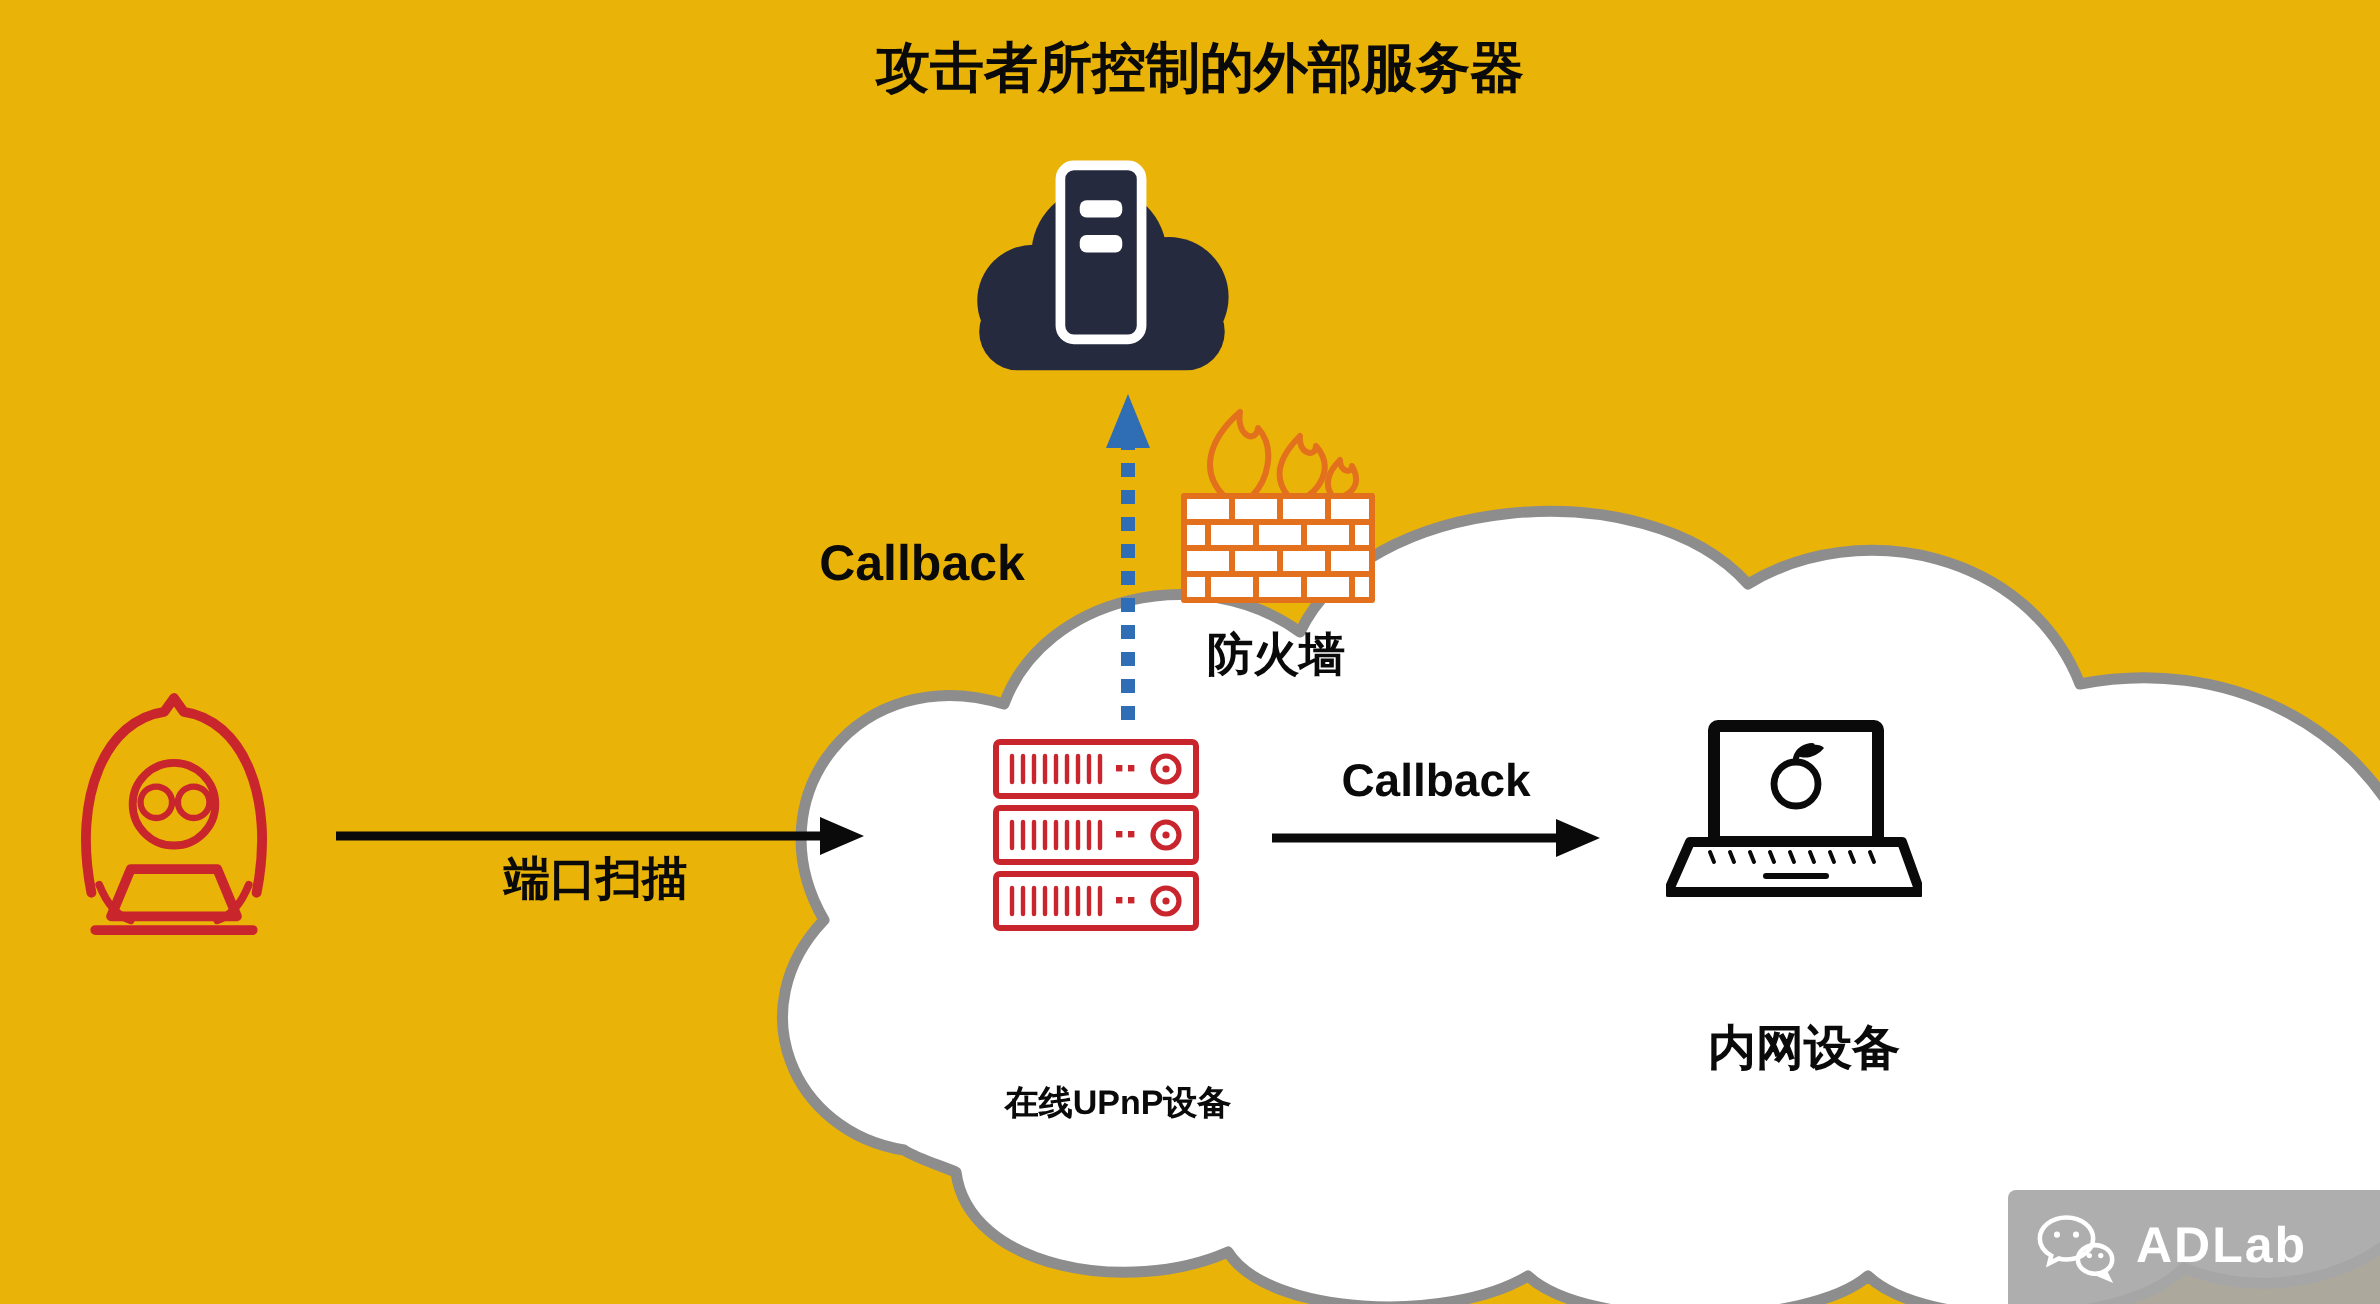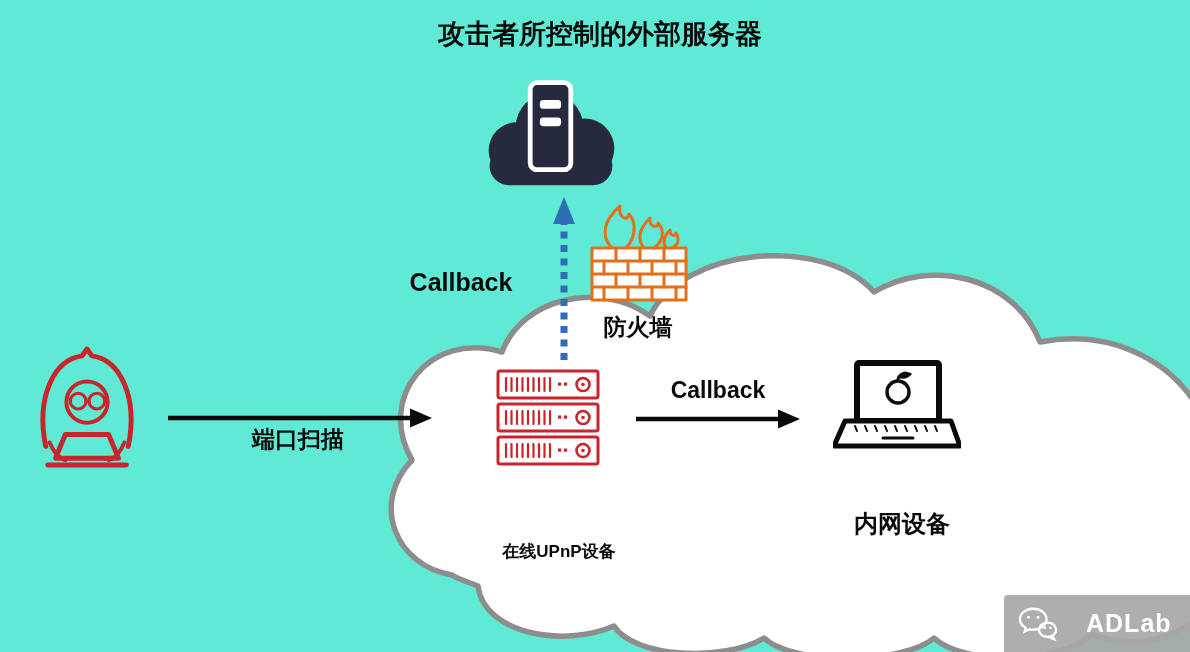--- a/index.html
+++ b/index.html
@@ -1,18 +1,18 @@
 <!DOCTYPE html>
 <html style="--c-red: #c9252c; --c-dark-navy: #262a3e; --c-orange: #e2701d; --c-blue: #2f6db5; --c-cloud-gray: #8d8d8d; --c-black: #0a0a0a; --c-watermark-bg: #a8a8a8;"><head>
 <meta charset="utf-8">
 <style>
   * { margin:0; padding:0; box-sizing:border-box; }
   html,body { background:#ffffff; }
   #canvas {
-    position:relative; width:1190px; height:652px; background:#5eead4;
+    position:relative; width:1190px; height:652px; background:#eab308;
     overflow:hidden; font-family:"Liberation Sans","DejaVu Sans",sans-serif;
     color:#0a0a0a;
   }
   .abs { position:absolute; }
   .label { position:absolute; font-weight:bold; text-align:center; white-space:nowrap; color:#0a0a0a; }
   svg { display:block; }
 
   
   #big-cloud { left:0; top:0; z-index:1; }
   #big-cloud path { fill:#ffffff; stroke:var(--c-cloud-gray,#8d8d8d); stroke-width:5.5; stroke-linejoin:round; }
@@ -46,21 +46,21 @@
   #lbl-portscan    { left:166px; top:424px; width:264px; font-size:23px; z-index:5; }
   #lbl-attacker    { left:24px;  top:494px; width:122px; font-size:25px; z-index:5; }
   #lbl-upnp        { left:448px; top:492px; width:222px; font-size:17px; z-index:5;margin-top:48px; }
   #lbl-callback-in { left:650px; top:377px; width:136px; font-size:23px; z-index:5; }
   #lbl-intranet    { left:840px; top:508px; width:124px; font-size:24px; z-index:5; }
 
   
   #watermark {
     right:0; bottom:0; width:186px; height:57px; z-index:6;
     background:var(--c-watermark-bg,#a8a8a8); opacity:0.93;
-    display:flex; align-items:center; gap:28px; padding-left:14px;
+    display:flex; align-items:center; gap:10px; padding-left:14px;
     border-top-left-radius:4px;
   }
   #watermark .wm-text { color:#ffffff; font-size:25px; font-weight:bold; letter-spacing:1px; }
   #wechat-icon path, #wechat-icon ellipse { stroke:#ffffff; stroke-width:2.4; fill:none; }
   #wechat-icon circle { fill:#ffffff; }
 </style>
 </head>
 <body>
 
 <div id="canvas">

